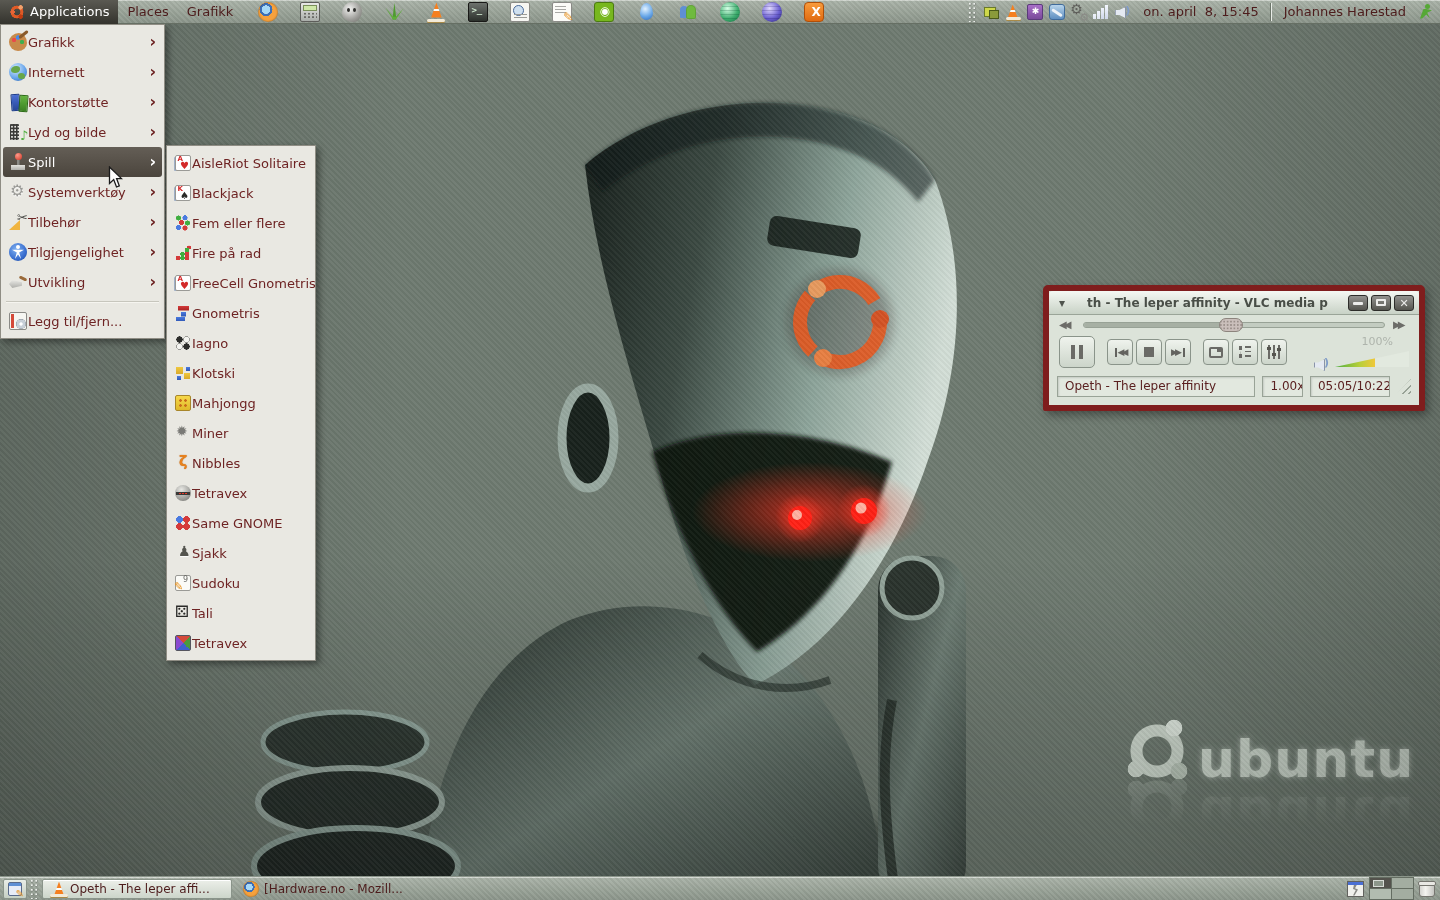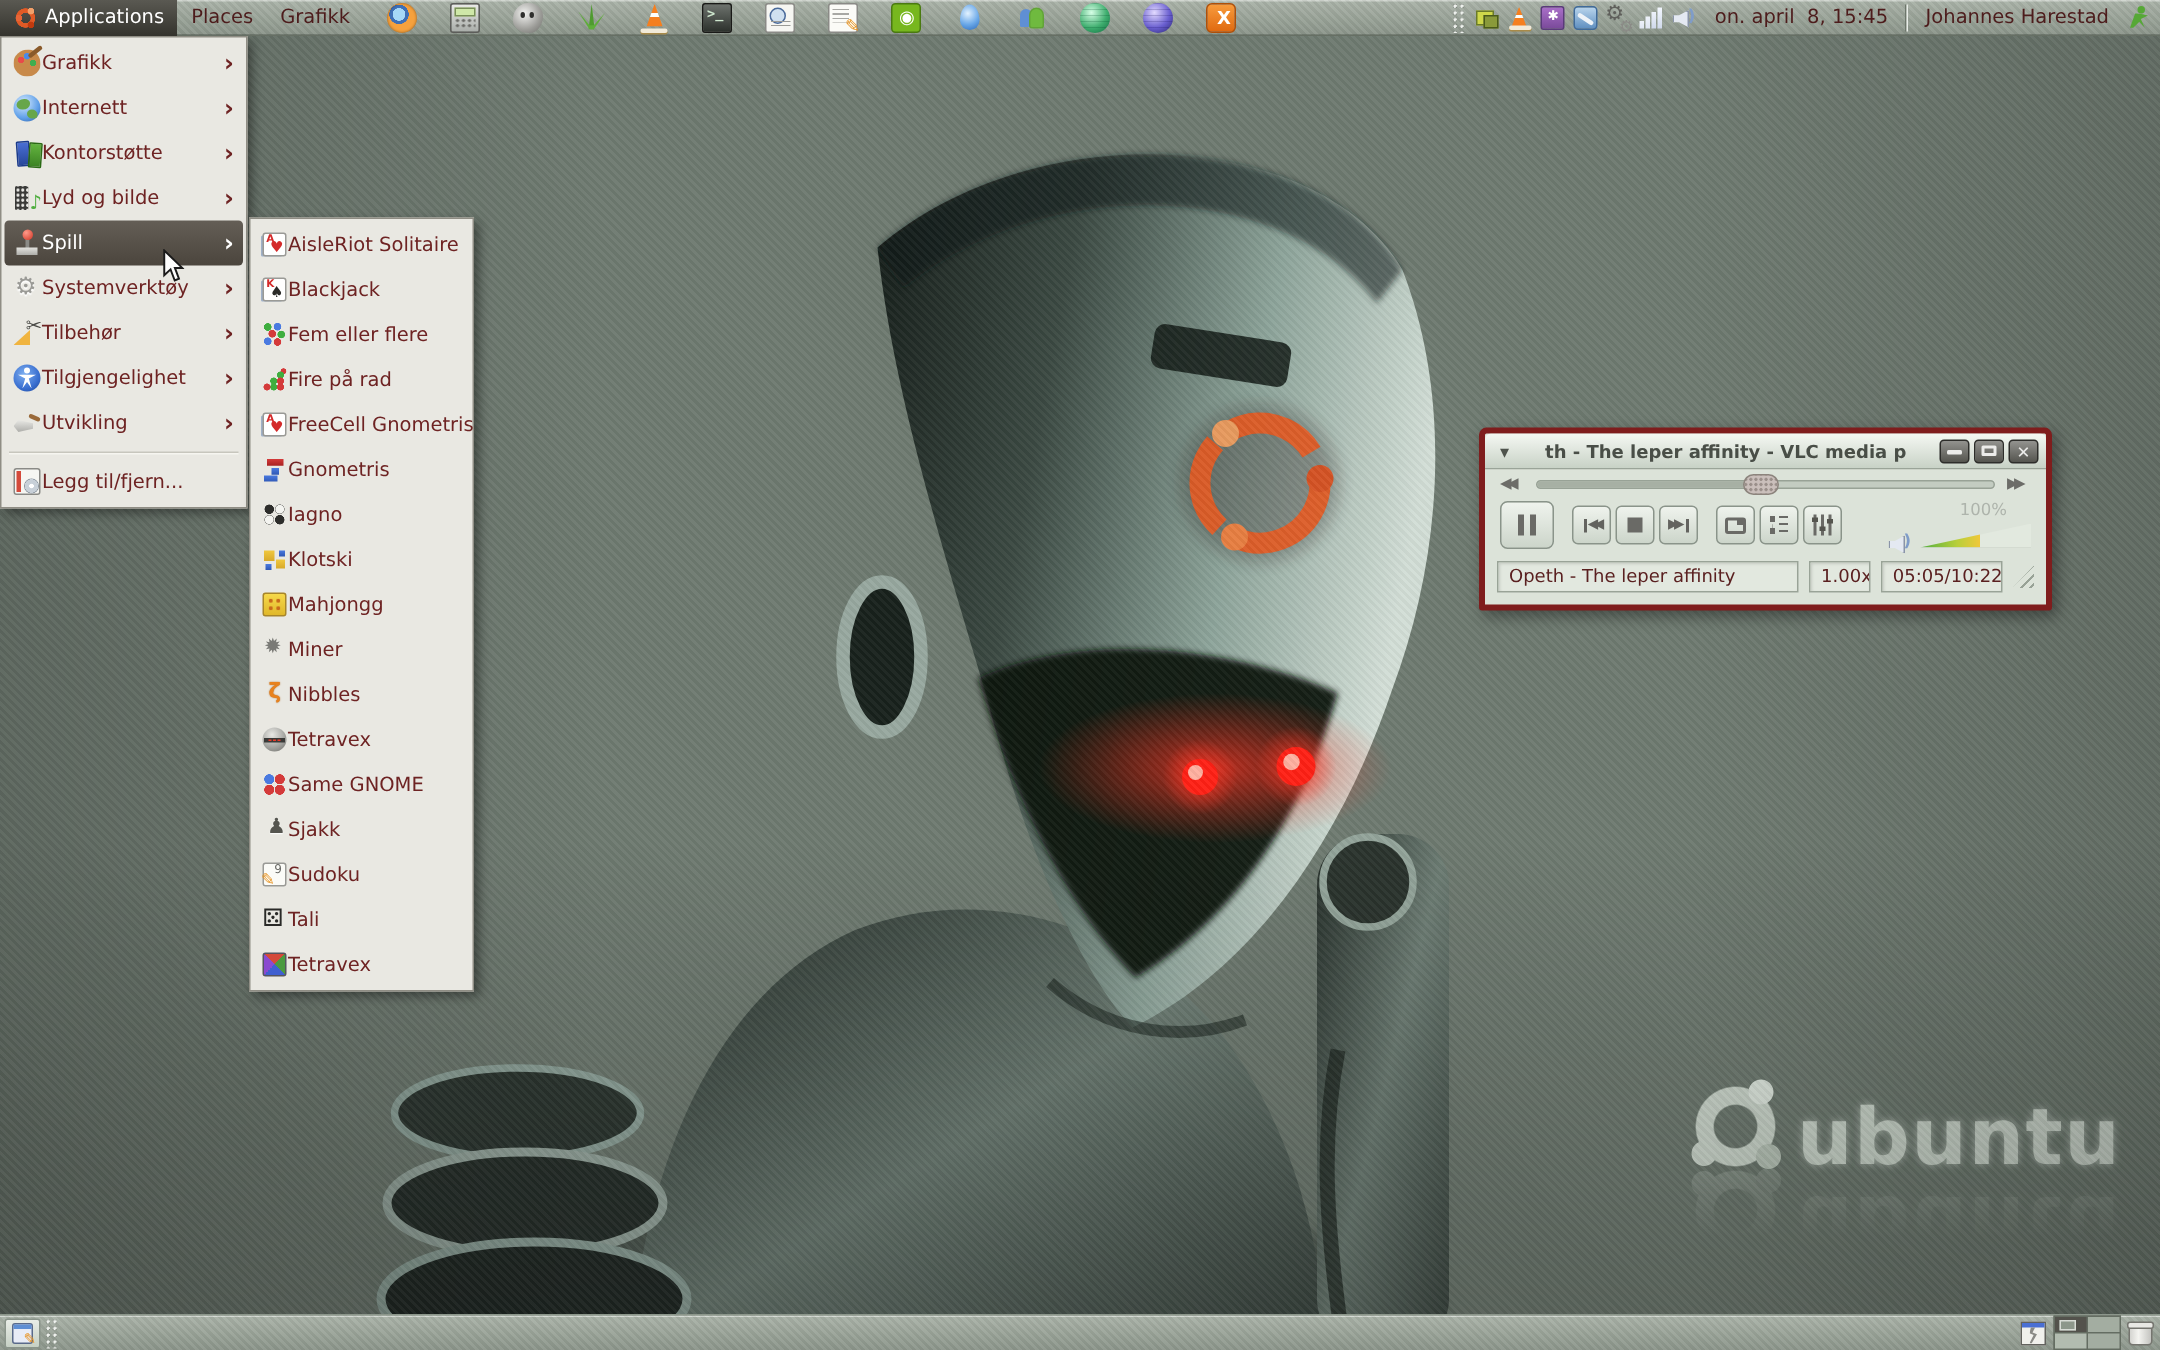--- a/index.html
+++ b/index.html
@@ -192,21 +192,21 @@
   .gnome-menu{position:absolute;background:#e9e8e2;border:1px solid #8f8d84;box-shadow:3px 3px 7px rgba(0,0,0,.42);padding:2px;z-index:50}
   .gnome-menu.apps{left:0;top:24px;width:165px}
   .gnome-menu.games{left:166px;top:145px;width:150px}
   .menu-item{display:flex;align-items:center;height:30px;padding:0 6px;font-size:13px;color:#6e2323;border-radius:3px;cursor:default}
   .menu-item .lbl{margin-left:1px;white-space:nowrap}
   .menu-item .arrow{margin-left:auto;font-size:16px;font-weight:bold;line-height:1}
   .menu-item.active{background:linear-gradient(#645e56,#4b453d);color:#fff}
   .menu-sep{height:1px;background:#c7c6bd;margin:4px 3px;box-shadow:0 1px 0 #f6f5f0}
 
   
-  .vlc{position:absolute;left:986px;top:285px;width:382px;background:#dce3d9;border:4px solid #7f1d1d;border-radius:5px 5px 2px 2px;box-shadow:3px 4px 10px rgba(0,0,0,.38);z-index:40}
+  .vlc{position:absolute;left:1043px;top:285px;width:382px;background:#dce3d9;border:6px solid #7f1d1d;border-radius:5px 5px 2px 2px;box-shadow:3px 4px 10px rgba(0,0,0,.38);z-index:40}
   .vlc-titlebar{height:24px;display:flex;align-items:center;padding:0 5px;border-radius:4px 4px 0 0;
     background:linear-gradient(#f5f8f3,#c8d2c6);border-bottom:1px solid #9aa498}
   .win-menu{width:16px;color:#4f544d;font-size:12px;text-align:center}
   .win-menu::after{content:"▾"}
   .vlc-title{flex:1;text-align:center;font-weight:bold;font-size:12px;color:#494e47;white-space:nowrap;overflow:hidden}
   .win-btn{width:20px;height:16px;margin-left:3px;border:1px solid #2d2d2a;border-radius:3px;
     background:linear-gradient(#93938f,#55554f);position:relative;flex:none}
   .wb-min::after{content:"";position:absolute;left:4px;right:4px;top:6px;height:3px;background:#ececea;border-radius:1px}
   .wb-max::after{content:"";position:absolute;left:4px;right:4px;top:3px;bottom:4px;border:2px solid #ececea;border-radius:1px}
   .wb-close::after{content:"✕";position:absolute;left:0;right:0;top:0;text-align:center;font-size:11px;font-weight:bold;color:#ececea;line-height:15px}
@@ -614,20 +614,30 @@
       <span class="status-box time">05:05/10:22</span>
       <span class="grip"></span>
     </div>
   </div>
 
   <div class="panel taskbar">
     <button class="show-desktop">
         <span class="ic ic-show-desktop"></span>
       </button>
     <span class="drag-handle"></span>
+    <div class="tasks">
+        <div class="task active">
+          <span class="ic ic-vlc"></span>
+          <span class="t-lbl">Opeth - The leper affi...</span>
+        </div>
+        <div class="task">
+          <span class="ic ic-firefox"></span>
+          <span class="t-lbl">[Hardware.no - Mozill...</span>
+        </div>
+      </div>
     <div class="tb-right">
       <span class="ic ic-broken-window"></span>
       <div class="pager">
           <span class="cell active"></span>
           <span class="cell alt"></span>
           <span class="cell"></span>
           <span class="cell alt"></span>
         </div>
       <span class="ic ic-trash"></span>
     </div>

